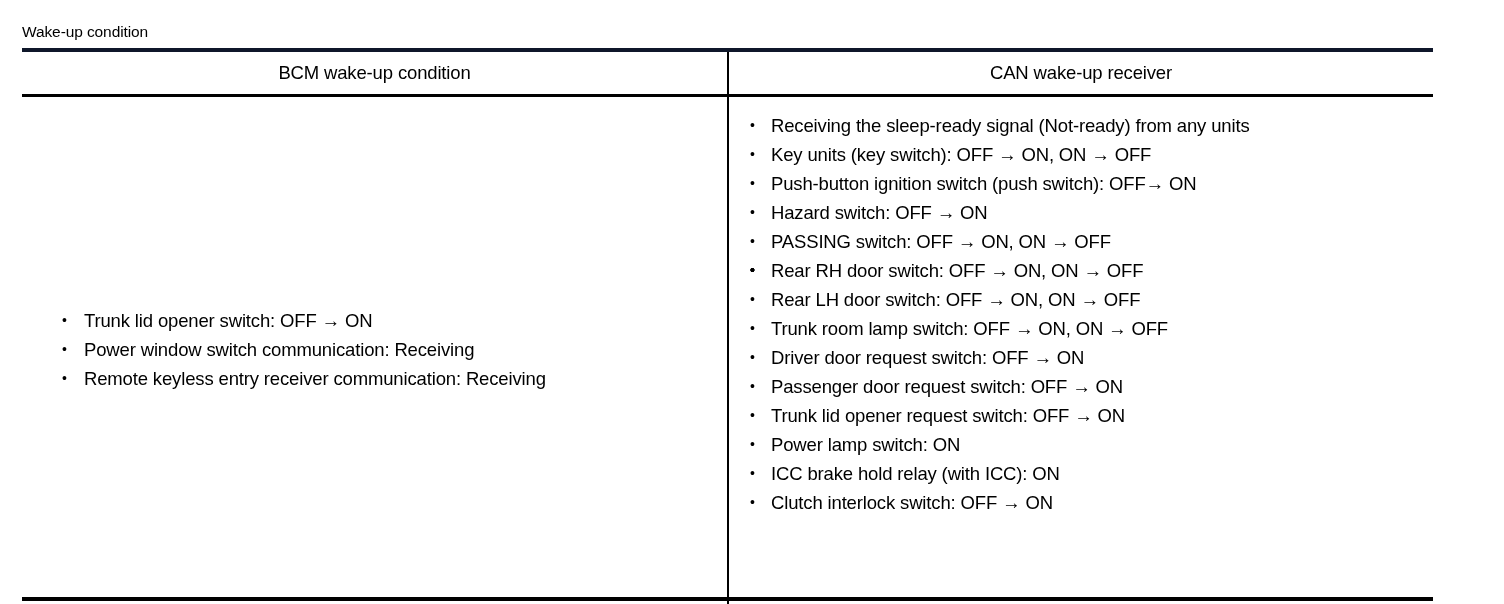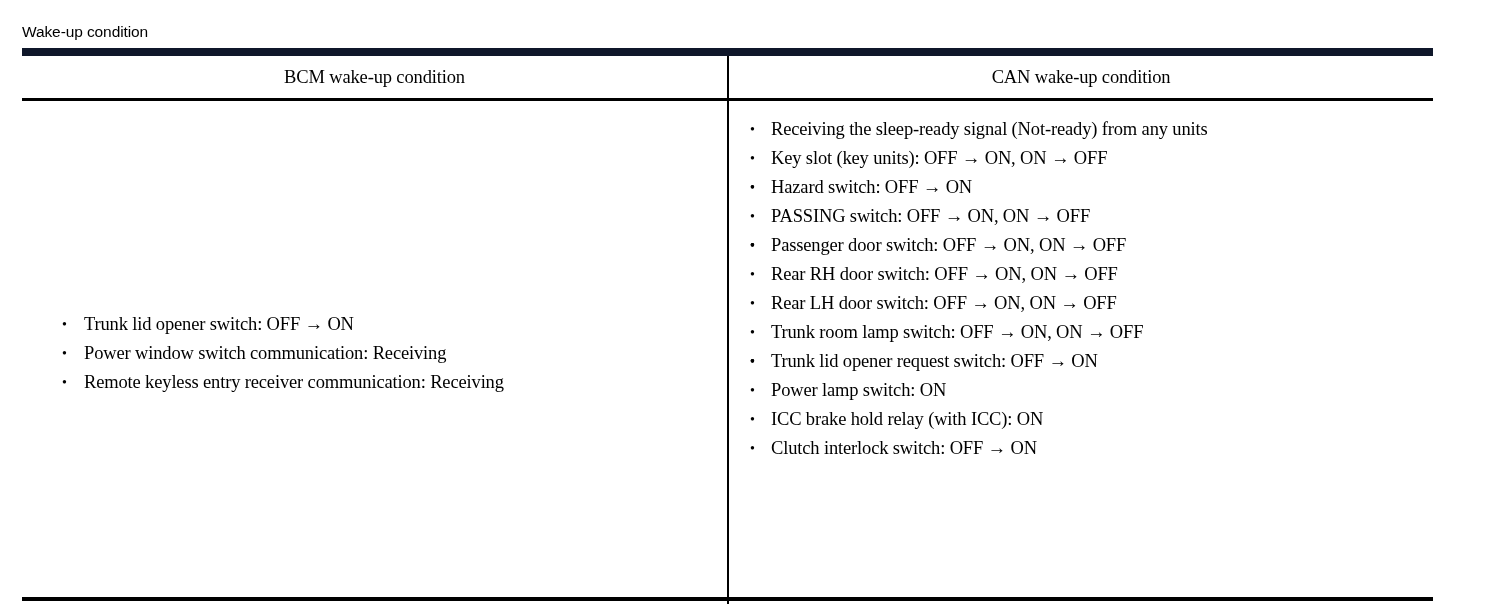--- a/index.html
+++ b/index.html
@@ -35,24 +35,23 @@
     white-space: nowrap;
   }
 
   
   .table {
     position: absolute;
     left: 22px;
     top: 30px;
     width: 1411px;
     height: 553px;
-    border-top: 8px solid #0f172a;
+    border-top: 4px solid #0f172a;
     border-bottom: 4px solid #000;
     box-sizing: border-box;
-    font-family: Liberation Serif, serif;
   }
 
   
   .col-divider {
     position: absolute;
     left: 705px;
     top: 0px;
     width: 2px;
     height: 553px;
     background: #000;
@@ -138,49 +137,49 @@
 <div class="page">
 
   <div class="section-caption">Wake-up condition</div>
 
   <div class="table">
 
     <div class="col-divider"></div>
 
     <div class="thead">
       <div class="th th-left">BCM wake-up condition</div>
-      <div class="th th-right">CAN wake-up condition</div>
+      <div class="th th-right">CAN wake-up receiver</div>
     </div>
     <div class="thead-rule"></div>
 
     <div class="tbody">
 
       <div class="td td-left">
         <ul class="cond-list" id="bcm-list">
             <li><span class="bullet">•</span><span>Trunk lid opener switch: OFF → ON</span></li>
             <li><span class="bullet">•</span><span>Power window switch communication: Receiving</span></li>
             <li><span class="bullet">•</span><span>Remote keyless entry receiver communication: Receiving</span></li>
           </ul>
       </div>
 
       <div class="td td-right">
         <ul class="cond-list" id="can-list">
             <li><span class="bullet">•</span><span>Receiving the sleep-ready signal (Not-ready) from any units</span></li>
-            <li><span class="bullet">•</span><span>Key slot (key units): OFF → ON, ON → OFF</span></li>
-            <li><span class="bullet">•</span></li>
+            <li><span class="bullet">•</span><span>Key units (key switch): OFF → ON, ON → OFF</span></li>
+            <li><span class="bullet">•</span><span>Push-button ignition switch (push switch): OFF→ ON</span></li>
             <li><span class="bullet">•</span><span>Hazard switch: OFF → ON</span></li>
             <li><span class="bullet">•</span><span>PASSING switch: OFF → ON, ON → OFF</span></li>
             <li><span class="bullet">•</span></li>
             <li><span class="bullet">•</span></li>
-            <li><span class="bullet">•</span><span>Passenger door switch: OFF → ON, ON → OFF</span></li>
+            <li><span class="bullet">•</span></li>
             <li><span class="bullet">•</span><span>Rear RH door switch: OFF → ON, ON → OFF</span></li>
             <li><span class="bullet">•</span><span>Rear LH door switch: OFF → ON, ON → OFF</span></li>
             <li><span class="bullet">•</span><span>Trunk room lamp switch: OFF → ON, ON → OFF</span></li>
-            <li><span class="bullet">•</span></li>
-            <li><span class="bullet">•</span></li>
+            <li><span class="bullet">•</span><span>Driver door request switch: OFF → ON</span></li>
+            <li><span class="bullet">•</span><span>Passenger door request switch: OFF → ON</span></li>
             <li><span class="bullet">•</span><span>Trunk lid opener request switch: OFF → ON</span></li>
             <li><span class="bullet">•</span><span>Power lamp switch: ON</span></li>
             <li><span class="bullet">•</span><span>ICC brake hold relay (with ICC): ON</span></li>
             <li><span class="bullet">•</span><span>Clutch interlock switch: OFF → ON</span></li>
           </ul>
       </div>
 
     </div>
   </div>
 </div>

